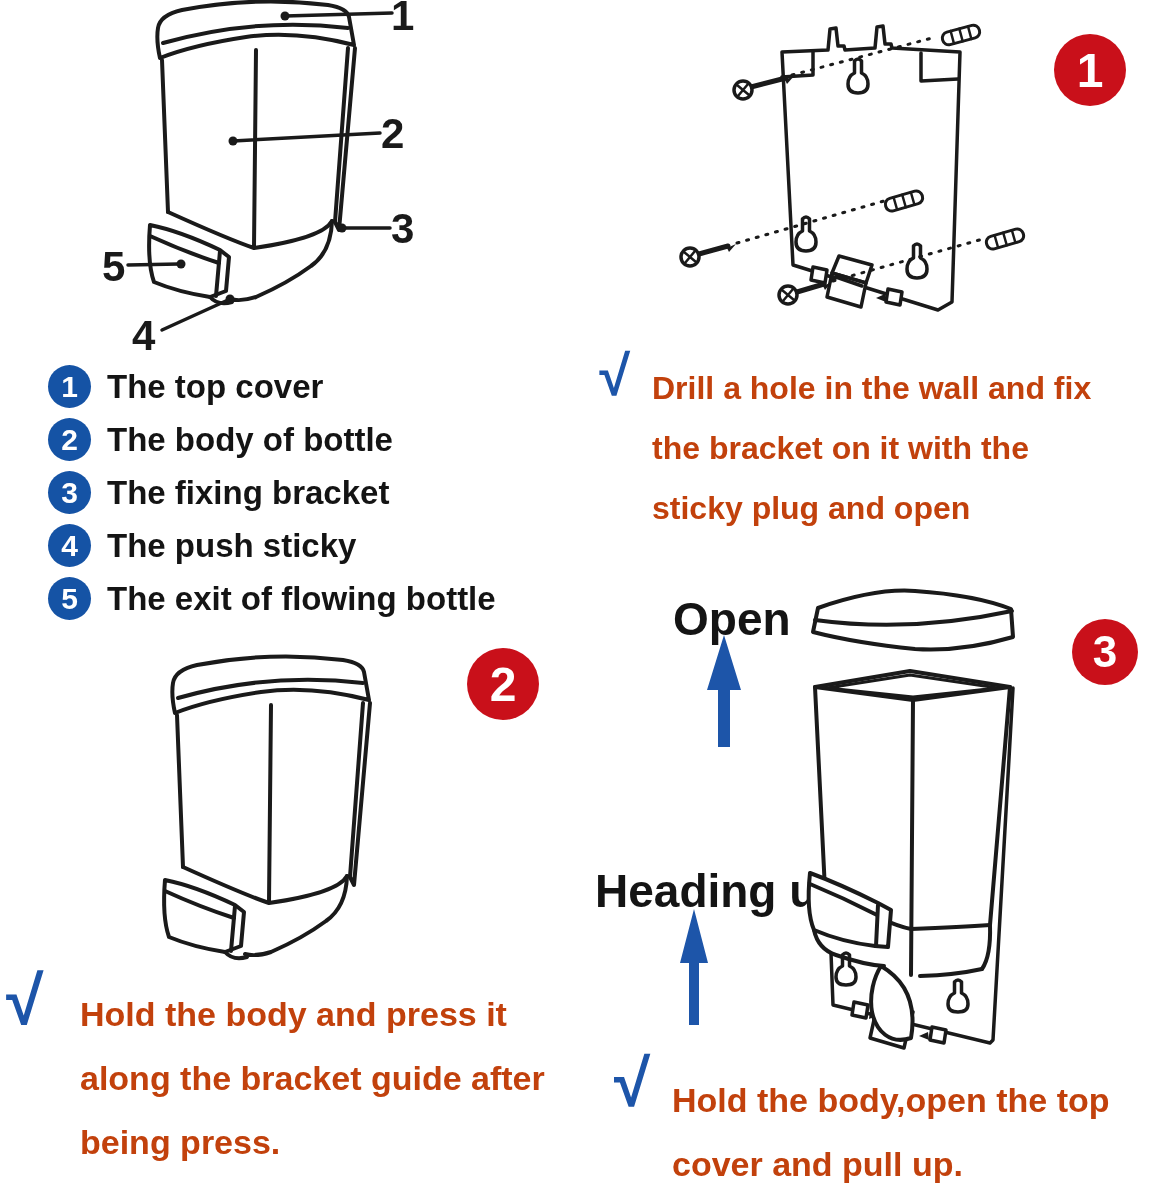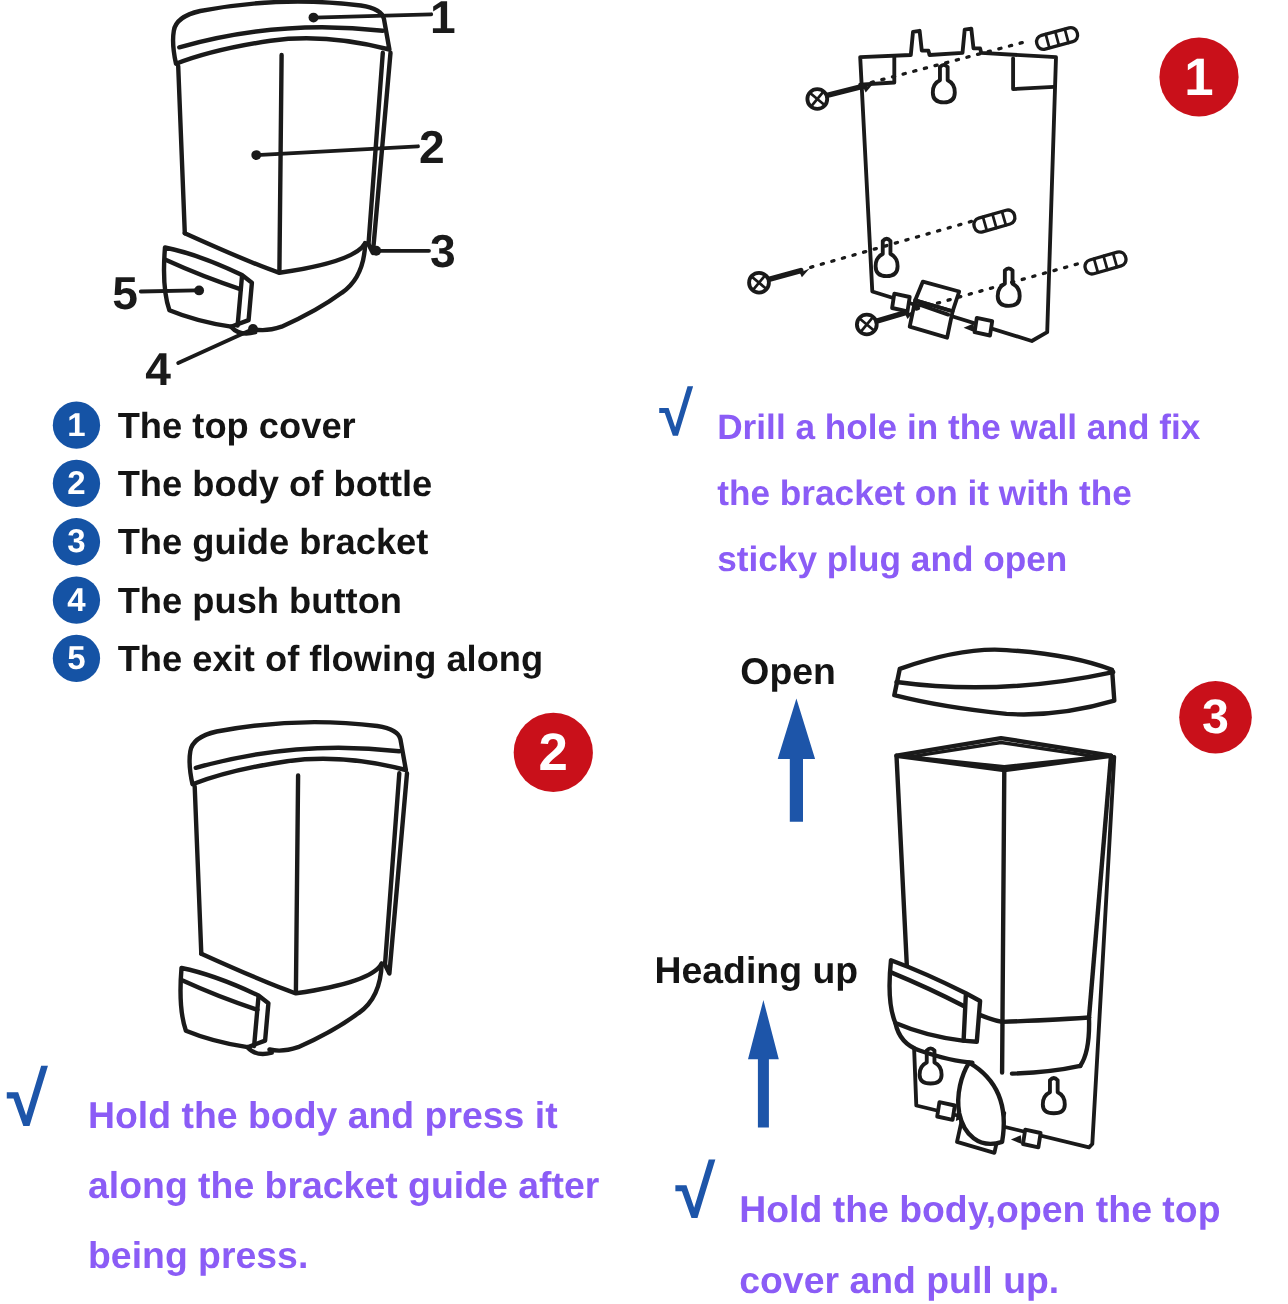--- a/index.html
+++ b/index.html
@@ -25,25 +25,25 @@
   }
   #badge-1{left:1054px;top:34px;width:72px;height:72px;font-size:48px;}
   #badge-2{left:467px;top:648px;width:72px;height:72px;font-size:48px;}
   #badge-3{left:1072px;top:619px;width:66px;height:66px;font-size:44px;}
   
   .check{color:#1d55a9;font-weight:bold;font-style:italic;line-height:1;}
   #check-1{left:596px;top:348px;font-size:56px;}
   #check-2{left:2px;top:966px;font-size:68px;}
   #check-3{left:610px;top:1050px;font-size:66px;}
   
-  .instr{font-weight:bold;white-space:nowrap;color:#8b5cf6;}
+  .instr{font-weight:bold;white-space:nowrap;color:#c2410c;}
   #step1-text{left:652px;top:358px;font-size:32px;line-height:60px;}
   #step2-text{left:52px;top:982px;font-size:34px;line-height:64px;margin-left:28px;}
   #step3-text{left:672px;top:1068px;font-size:34px;line-height:64px;}
-  .fig-label{font-size:34px;font-weight:bold;white-space:nowrap;color:#141414;}
+  .fig-label{font-size:46px;font-weight:bold;white-space:nowrap;color:#141414;}
   #open-label{left:673px;top:592px;}
   #heading-label{left:595px;top:864px;}
 </style>
 </head>
 <body>
 
 <div id="page">
 
   <svg class="abs" id="fig-a" style="left:60px;top:0px;" width="360" height="355" viewBox="0 0 360 355">
     <g id="disp" stroke="#1a1a1a" stroke-width="4" fill="none" stroke-linecap="round" stroke-linejoin="round">
@@ -87,29 +87,29 @@
     <div class="legend-row">
       <span class="num-circle">1</span>
       <span class="legend-text">The top cover</span>
     </div>
     <div class="legend-row">
       <span class="num-circle">2</span>
       <span class="legend-text">The body of bottle</span>
     </div>
     <div class="legend-row">
       <span class="num-circle">3</span>
-      <span class="legend-text">The guide bracket</span>
+      <span class="legend-text">The fixing bracket</span>
     </div>
     <div class="legend-row">
       <span class="num-circle">4</span>
-      <span class="legend-text">The push button</span>
+      <span class="legend-text">The push sticky</span>
     </div>
     <div class="legend-row">
       <span class="num-circle">5</span>
-      <span class="legend-text">The exit of flowing along</span>
+      <span class="legend-text">The exit of flowing bottle</span>
     </div>
   </div>
 
   <svg class="abs" id="fig-b" style="left:640px;top:15px;" width="420" height="320" viewBox="0 0 420 320">
     <g stroke="#1a1a1a" stroke-width="3.5" fill="none" stroke-linecap="round" stroke-linejoin="round">
       <path fill="#ffffff" d="M142,37 L188,35 L190,14 L196,13 L198,31 L204,31 L205,35 L235,33 L237,12 L243,11 L245,29 L251,29 L252,33 L320,37 L312,287 L298,295 L153,250 Z"></path>
       <path d="M142,62 L173,60 L173,37 M281,38 L281,66 L318,64"></path>
       <path d="M214.5,46 Q218,42 221.5,46 L221.5,58 Q228,61 228,69 Q228,78 218,78 Q208,78 208,69 Q208,61 214.5,58 Z"></path>
       <path d="M162.5,204 Q166,200 169.5,204 L169.5,216 Q176,219 176,227 Q176,236 166,236 Q156,236 156,227 Q156,219 162.5,216 Z"></path>
       <path d="M273.5,231 Q277,227 280.5,231 L280.5,243 Q287,246 287,254 Q287,263 277,263 Q267,263 267,254 Q267,246 273.5,243 Z"></path>

